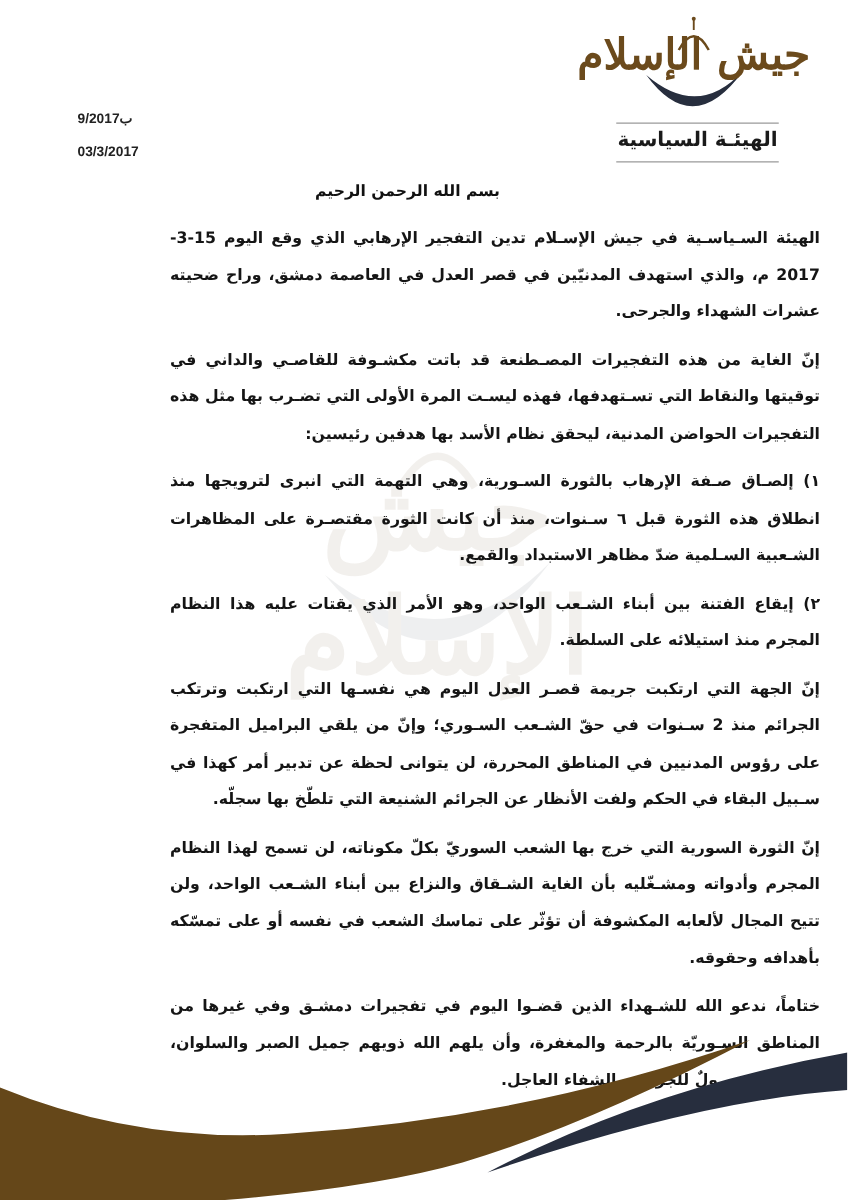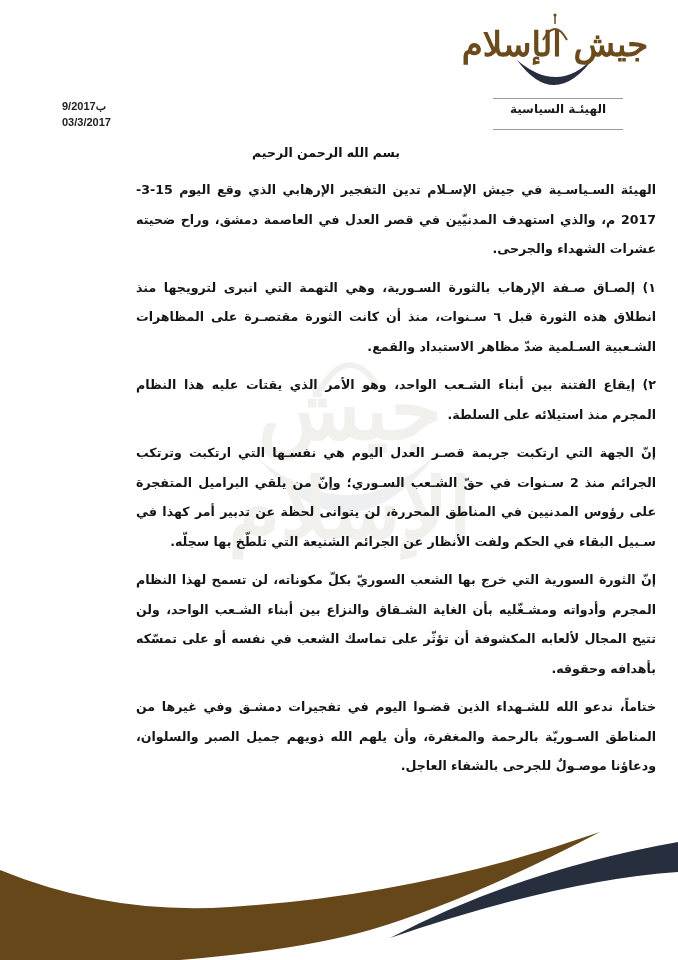--- a/index.html
+++ b/index.html
@@ -49,33 +49,33 @@
     }
     .dept-rule.top { top: 98px; }
     .dept-rule.bottom { top: 129px; }
     .dept-name {
       position: absolute;
       left: 490px; top: 102px;
       width: 136px;
       text-align: center;
       direction: rtl;
       font-weight: bold;
-      font-size: 12px;
+      font-size: 16px;
       color: #1a1a1a;
     }
     
     .ref-no, .ref-date {
       position: absolute;
       left: 62px;
       font-family: "Liberation Sans", sans-serif;
       font-weight: bold;
       font-size: 11px;
       color: #222;
     }
-    .ref-no { top: 100px; direction: rtl; unicode-bidi: plaintext; }
+    .ref-no { top: 88px; direction: rtl; unicode-bidi: plaintext; }
     .ref-date { top: 116px; }
     
     .basmala {
       position: absolute;
       left: 200px; top: 145px;
       width: 200px;
       text-align: right;
       direction: rtl;
       font-weight: bold;
       font-size: 12.5px;
@@ -153,20 +153,21 @@
       <path d="M180 60 Q210 10 240 60" fill="none" stroke="#5a3e15" stroke-width="6"></path>
       <path d="M120 130 Q210 240 300 120 Q215 205 120 130 Z" fill="#272e3e"></path>
     </svg>
     <div class="watermark-text">جيش الإسلام</div>
   </div>
 
   <div class="basmala">بسم الله الرحمن الرحيم</div>
 
   <div class="body-text">
     <p>الهيئة السـياسـية في جيش الإسـلام تدين التفجير الإرهابي الذي وقع اليوم 15-3-2017 م، والذي استهدف المدنيّين في قصر العدل في العاصمة دمشق، وراح ضحيته عشرات الشهداء والجرحى.</p>
+    <p>إنّ الغاية من هذه التفجيرات المصـطنعة قد باتت مكشـوفة للقاصـي والداني في توقيتها والنقاط التي تسـتهدفها، فهذه ليسـت المرة الأولى التي تضـرب بها مثل هذه التفجيرات الحواضن المدنية، ليحقق نظام الأسد بها هدفين رئيسين:</p>
     <p>١) إلصـاق صـفة الإرهاب بالثورة السـورية، وهي التهمة التي انبرى لترويجها منذ انطلاق هذه الثورة قبل ٦ سـنوات، منذ أن كانت الثورة مقتصـرة على المظاهرات الشـعبية السـلمية ضدّ مظاهر الاستبداد والقمع.</p>
     <p>٢) إيقاع الفتنة بين أبناء الشـعب الواحد، وهو الأمر الذي يقتات عليه هذا النظام المجرم منذ استيلائه على السلطة.</p>
     <p>إنّ الجهة التي ارتكبت جريمة قصـر العدل اليوم هي نفسـها التي ارتكبت وترتكب الجرائم منذ 2 سـنوات في حقّ الشـعب السـوري؛ وإنّ من يلقي البراميل المتفجرة على رؤوس المدنيين في المناطق المحررة، لن يتوانى لحظة عن تدبير أمر كهذا في سـبيل البقاء في الحكم ولفت الأنظار عن الجرائم الشنيعة التي تلطّخ بها سجلّه.</p>
     <p>إنّ الثورة السورية التي خرج بها الشعب السوريّ بكلّ مكوناته، لن تسمح لهذا النظام المجرم وأدواته ومشـغّليه بأن الغاية الشـقاق والنزاع بين أبناء الشـعب الواحد، ولن تتيح المجال لألعابه المكشوفة أن تؤثّر على تماسك الشعب في نفسه أو على تمسّكه بأهدافه وحقوقه.</p>
     <p>ختاماً، ندعو الله للشـهداء الذين قضـوا اليوم في تفجيرات دمشـق وفي غيرها من المناطق السـوريّة بالرحمة والمغفرة، وأن يلهم الله ذويهم جميل الصبر والسلوان، ودعاؤنا موصـولٌ للجرحى بالشفاء العاجل.</p>
   </div>
 
   <div class="footer-swoosh">
     <svg viewBox="0 0 678 140" preserveAspectRatio="none">
       <path d="M0 50 Q110 95 230 87 Q420 75 600 12 Q470 80 370 110 Q300 130 180 140 L0 140 Z" fill="#654719"></path>

